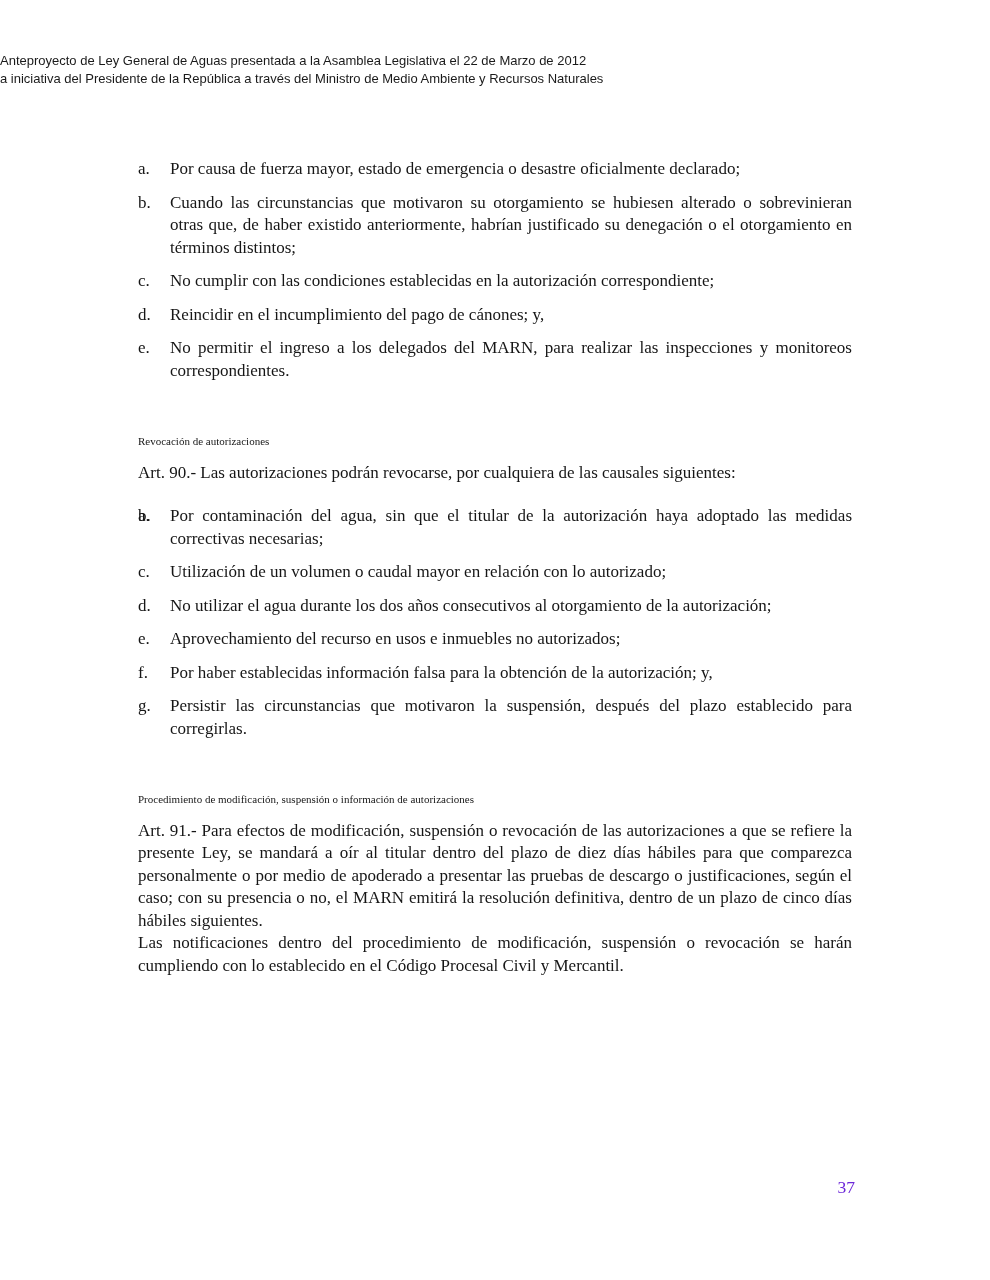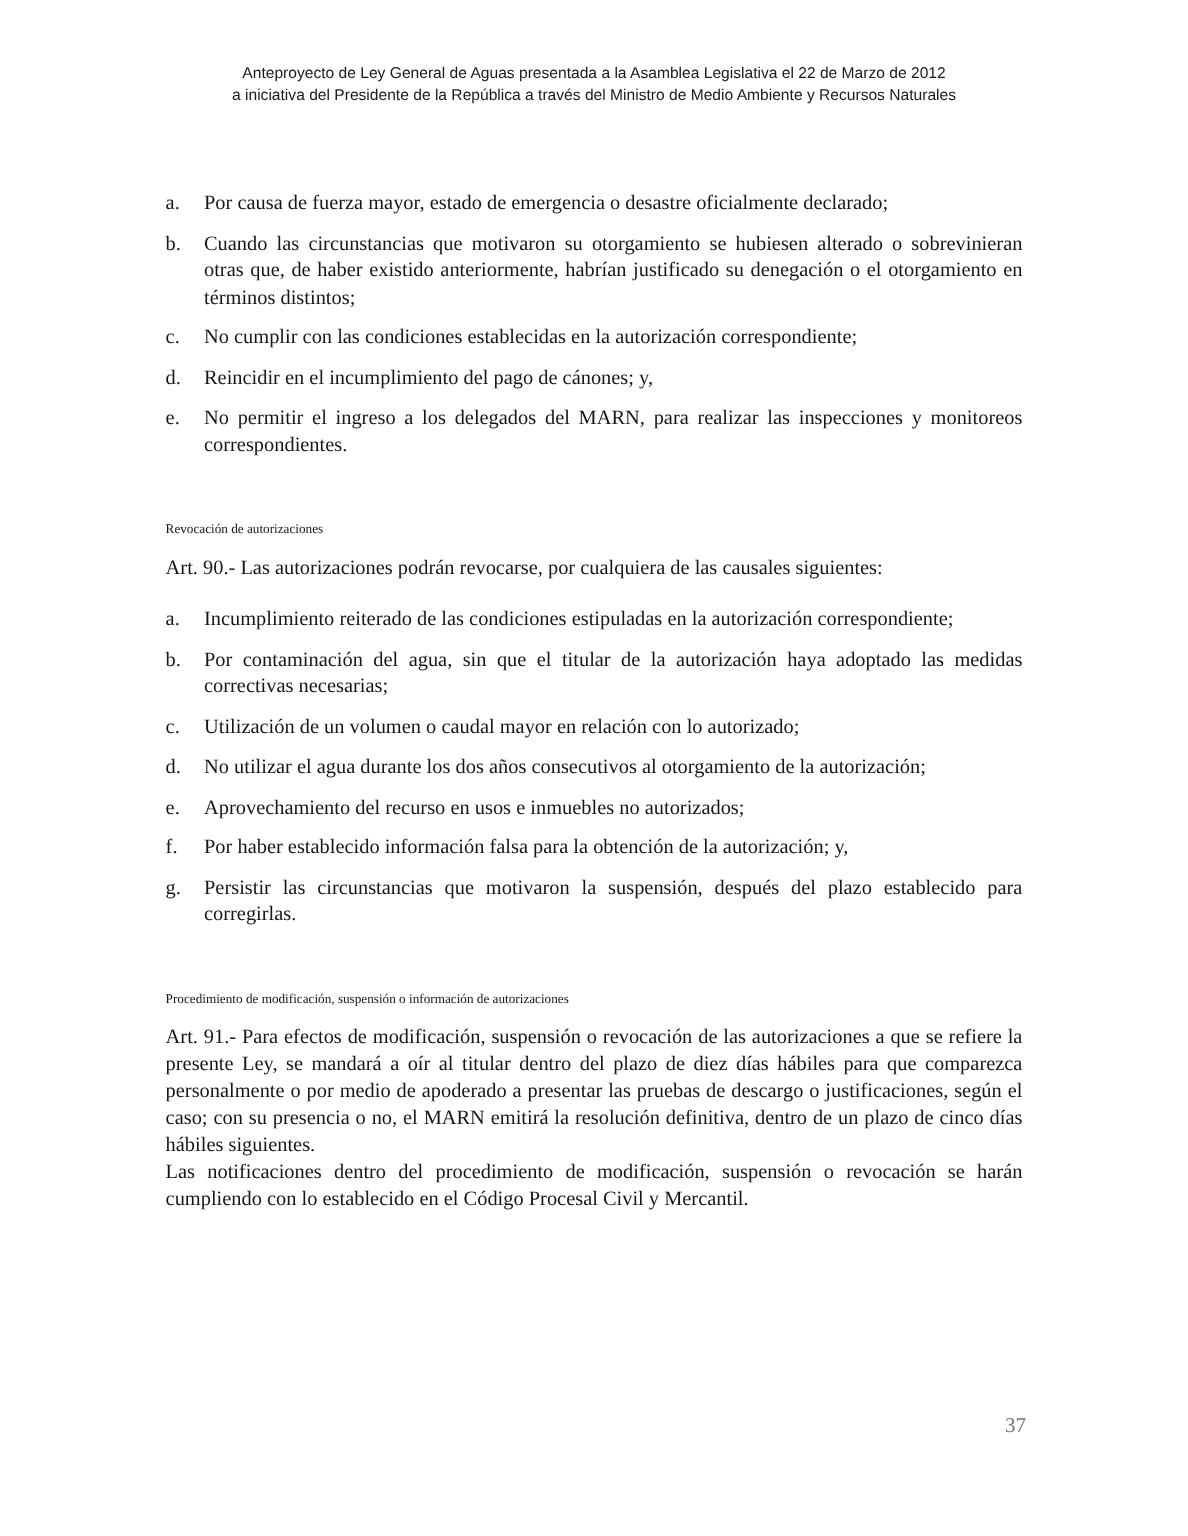--- a/index.html
+++ b/index.html
@@ -16,21 +16,20 @@
     color: #161616;
   }
   .page {
     position: relative;
     width: 990px;
     height: 1280px;
     background: #ffffff;
   }
   .doc-header {
     padding-top: 52px;
-    text-align: center;
     font-family: "Liberation Sans", sans-serif;
     font-size: 13px;
     line-height: 18px;
     color: #1a1a1a;
   }
   .content {
     margin: 0 138px;
     width: 714px;
     font-size: 17px;
     line-height: 22.5px;
@@ -68,21 +67,21 @@
   }
   .closing-paragraph {
     text-align: justify;
   }
   .page-number {
     position: absolute;
     top: 1176px;
     right: 135px;
     font-size: 17.5px;
     line-height: 22px;
-    color: #737373;
+    color: #6d28d9;
     margin-left: 44px;
   }
 </style>
 </head>
 <body>
 
 <div class="page">
 
   <div class="doc-header">
     <div>Anteproyecto de Ley General de Aguas presentada a la Asamblea Legislativa el 22 de Marzo de 2012</div>
@@ -116,41 +115,40 @@
 
     <div class="section-heading">Revocación de autorizaciones</div>
 
     <div class="article-paragraph">
       <span class="article-label">Art. 90.-</span><span> Las autorizaciones podrán revocarse, por cualquiera de las causales siguientes:</span>
     </div>
 
     <div class="list list-2">
       <div class="list-item">
         <span class="item-marker">a.</span>
-        <span>Incumplimiento reiterado de las condiciones estipuladas en la autorización correspondiente;</span>
       </div>
       <div class="list-item">
         <span class="item-marker">b.</span>
         <span>Por contaminación del agua, sin que el titular de la autorización haya adoptado las medidas correctivas necesarias;</span>
       </div>
       <div class="list-item">
         <span class="item-marker">c.</span>
         <span>Utilización de un volumen o caudal mayor en relación con lo autorizado;</span>
       </div>
       <div class="list-item">
         <span class="item-marker">d.</span>
         <span>No utilizar el agua durante los dos años consecutivos al otorgamiento de la autorización;</span>
       </div>
       <div class="list-item">
         <span class="item-marker">e.</span>
         <span>Aprovechamiento del recurso en usos e inmuebles no autorizados;</span>
       </div>
       <div class="list-item">
         <span class="item-marker">f.</span>
-        <span>Por haber establecido información falsa para la obtención de la autorización; y,</span>
+        <span>Por haber establecidas información falsa para la obtención de la autorización; y,</span>
       </div>
       <div class="list-item">
         <span class="item-marker">g.</span>
         <span>Persistir las circunstancias que motivaron la suspensión, después del plazo establecido para corregirlas.</span>
       </div>
     </div>
 
     <div class="section-heading">Procedimiento de modificación, suspensión o información de autorizaciones</div>
 
     <div class="article-paragraph">

